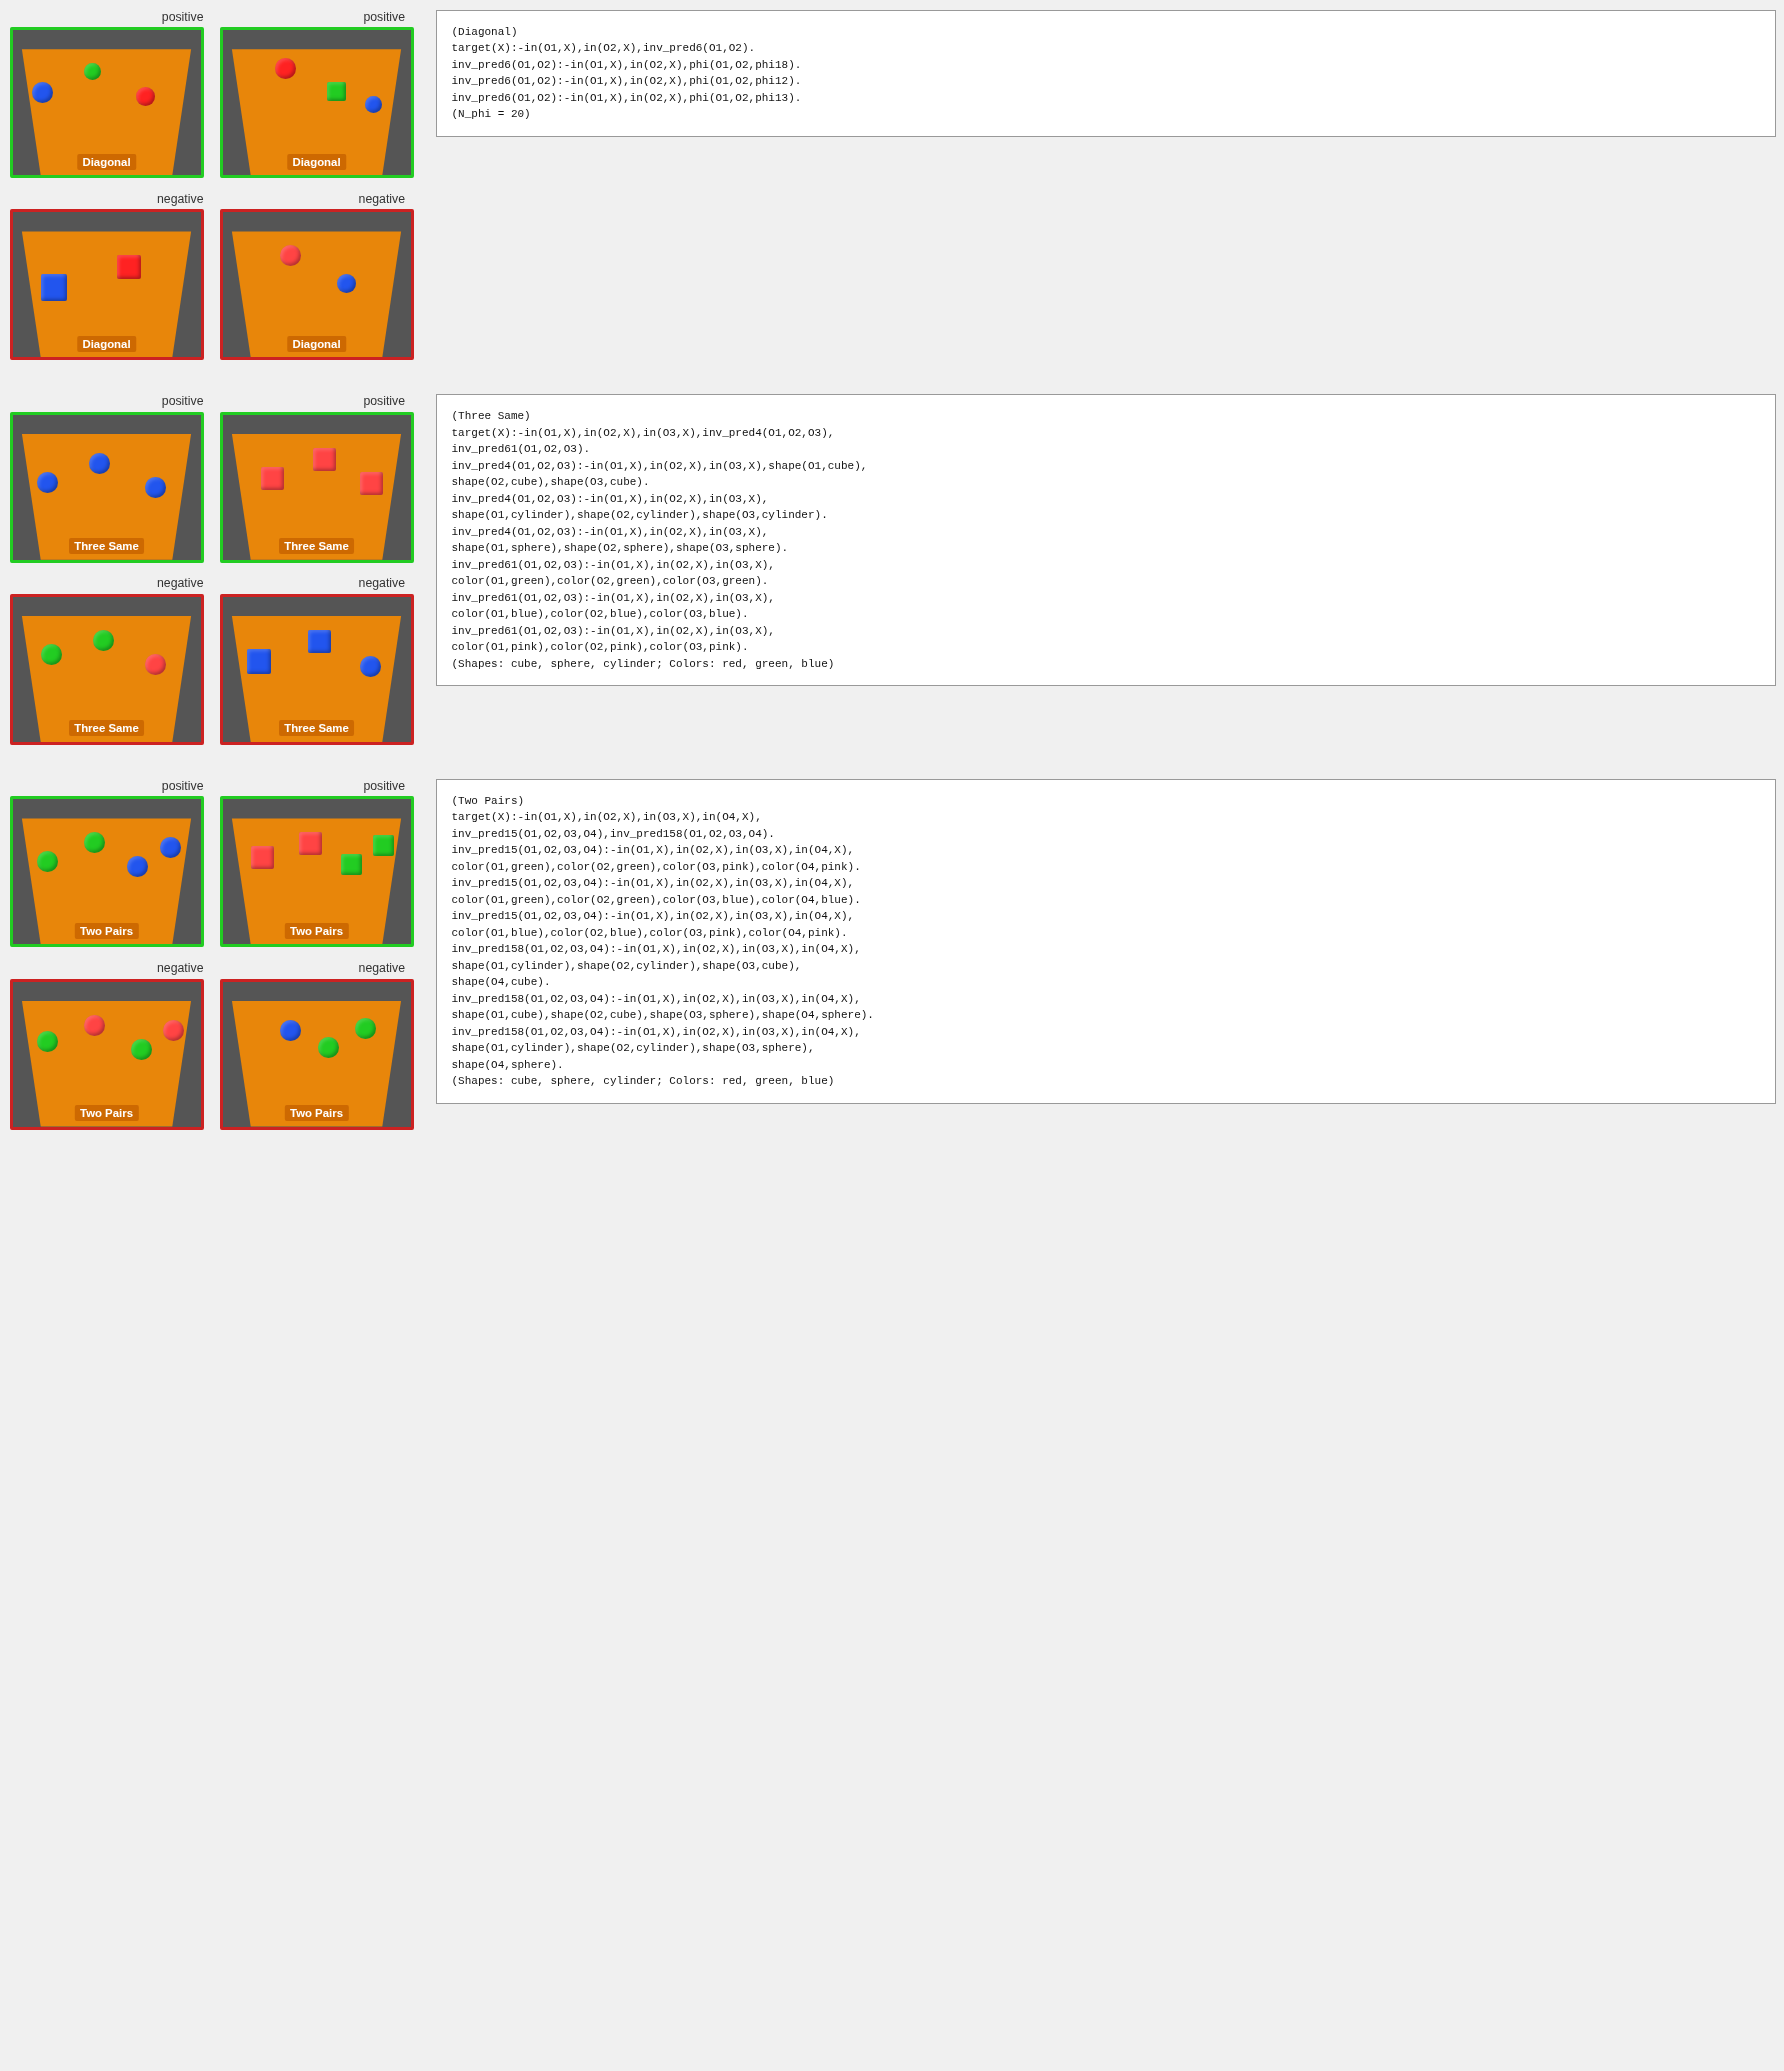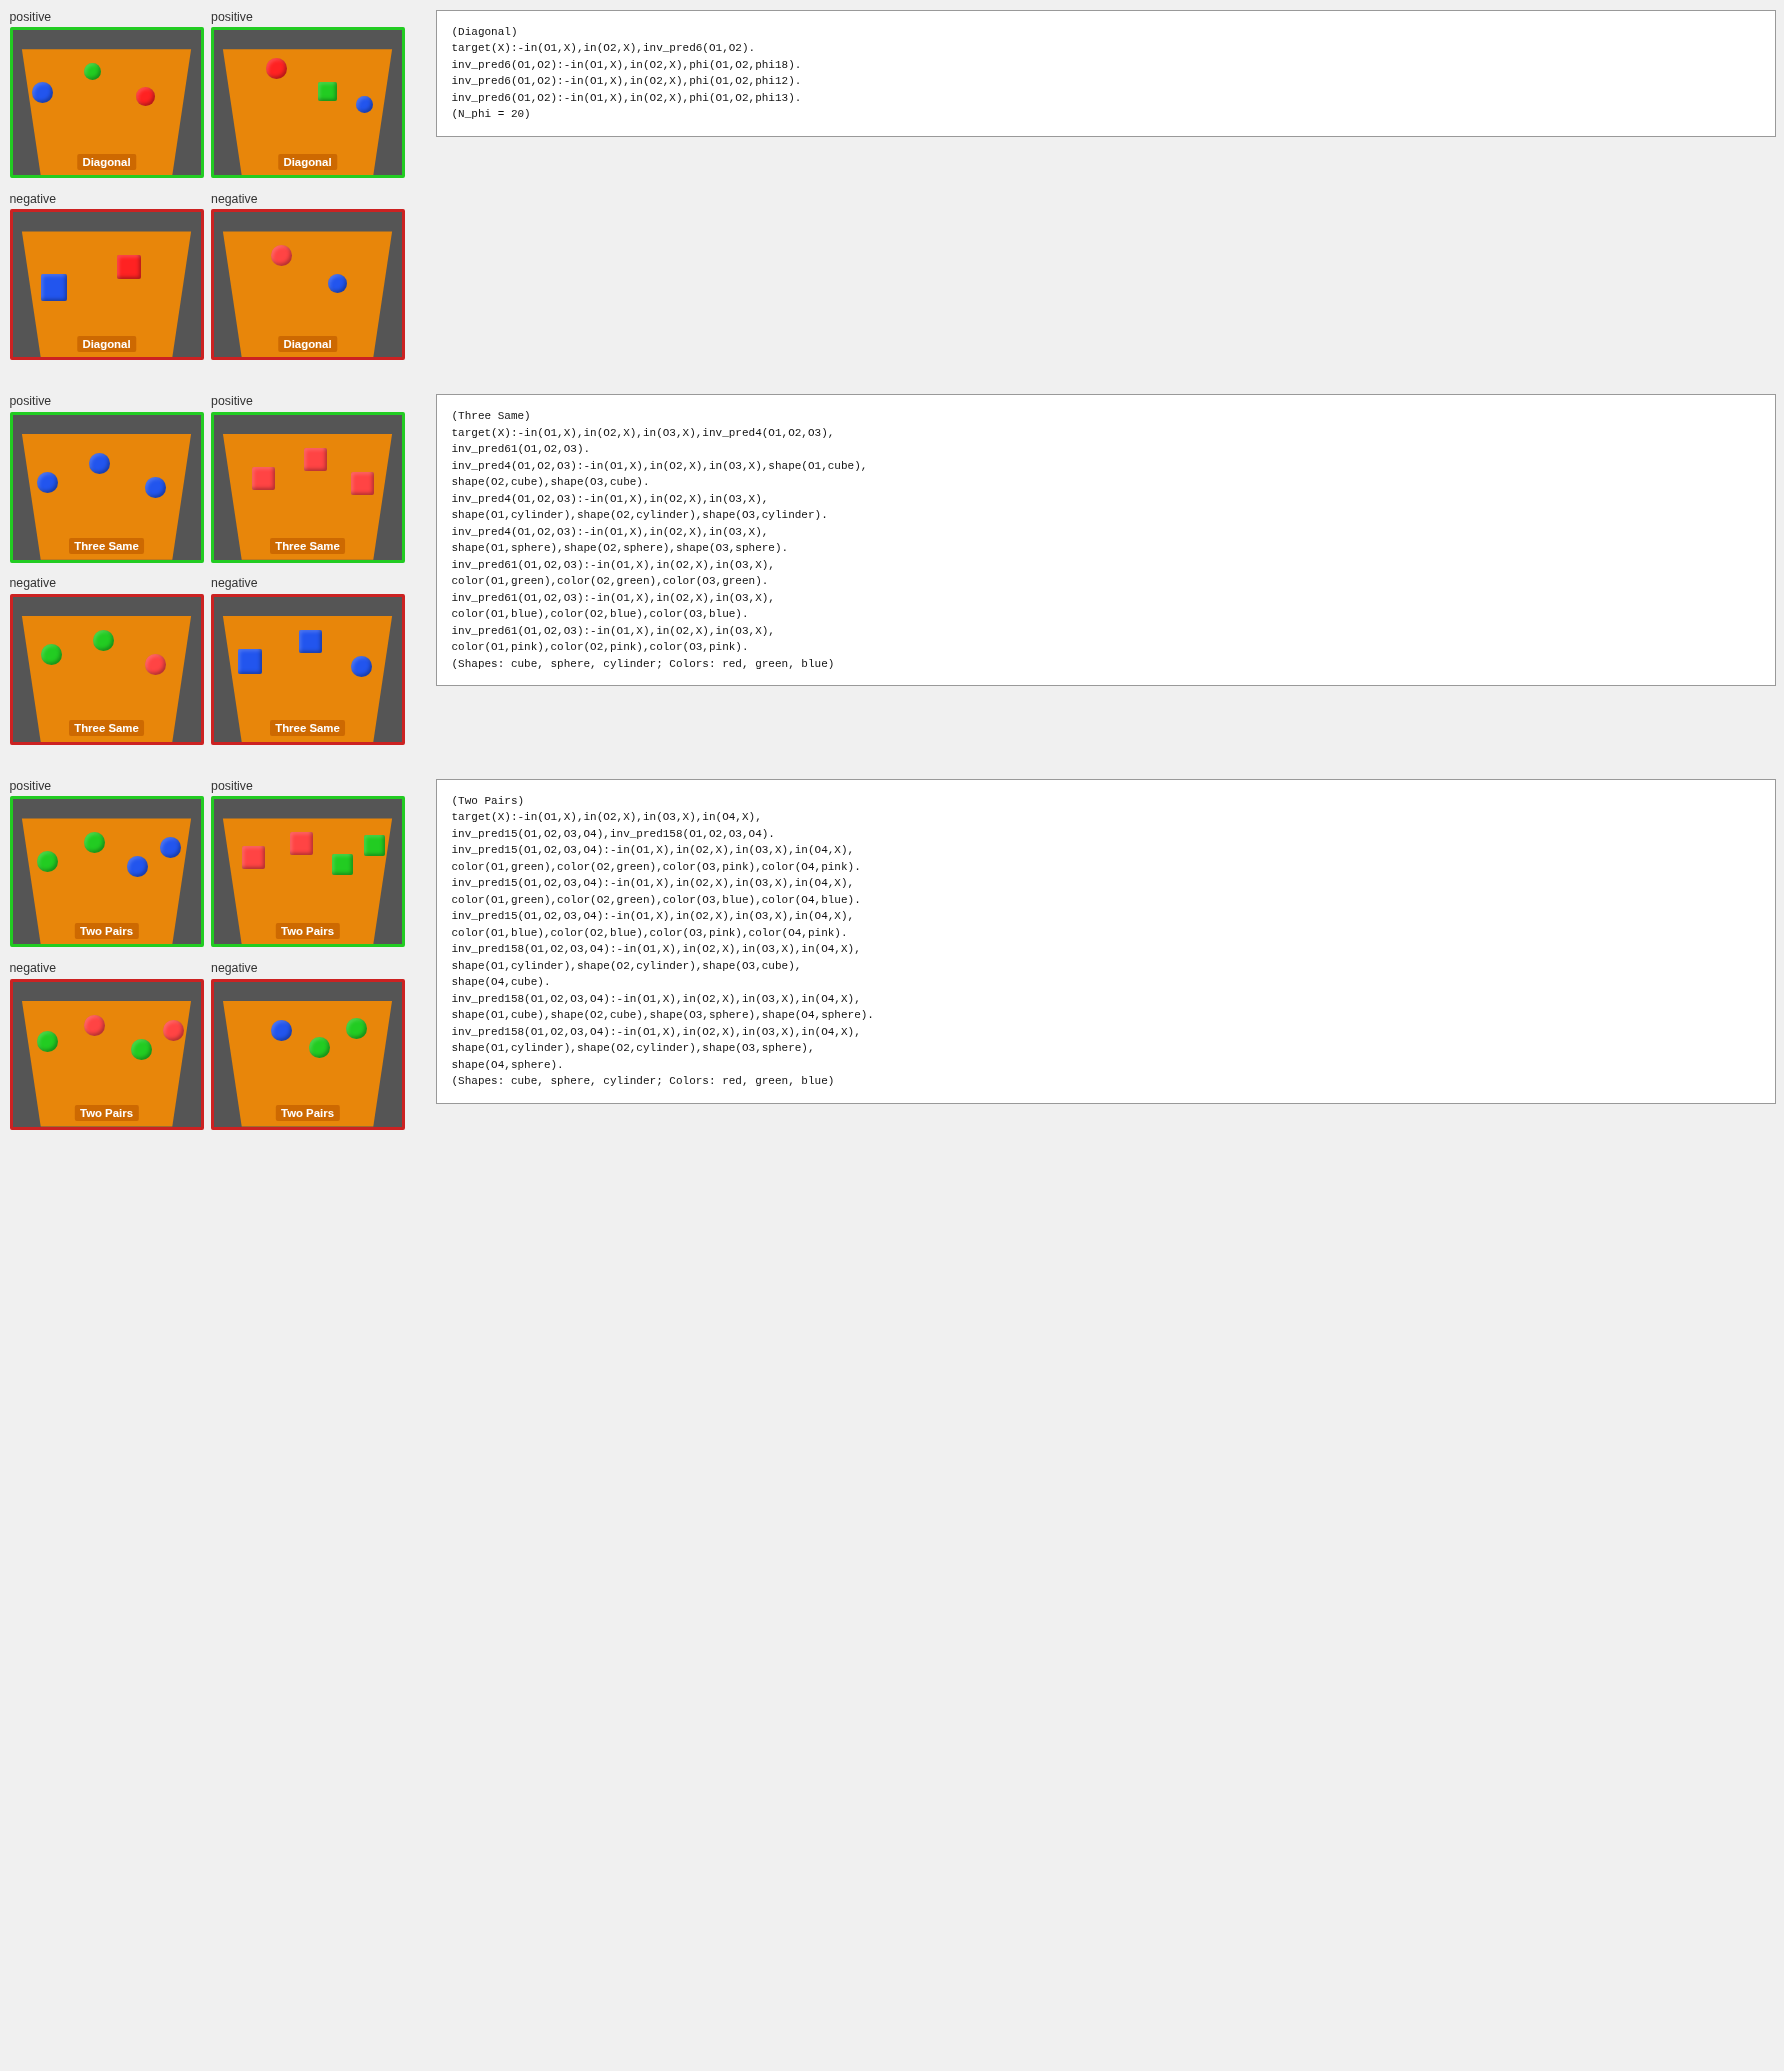--- a/index.html
+++ b/index.html
@@ -23,34 +23,34 @@
       display: flex;
       flex-direction: column;
       margin-right: 19px;
       flex-shrink: 0;
       width: 407px;
     }
 
     .images-row {
       display: flex;
       flex-direction: row;
-      gap: 7px;
+      gap: 16px;
       margin-bottom: 5.7px;
     }
 
     .label-row {
       display: flex;
       flex-direction: row;
       gap: 7.6px;
       margin-bottom: 3.8px;
     }
 
     .label-cell {
       width: 194px;
-      text-align: left;
+      text-align: right;
       font-size: 12.3px;
       font-family: Arial, sans-serif;
       color: #333;
     }
 
     .scene-wrapper {
       position: relative;
       width: 194px;
       height: 151px;
     }

